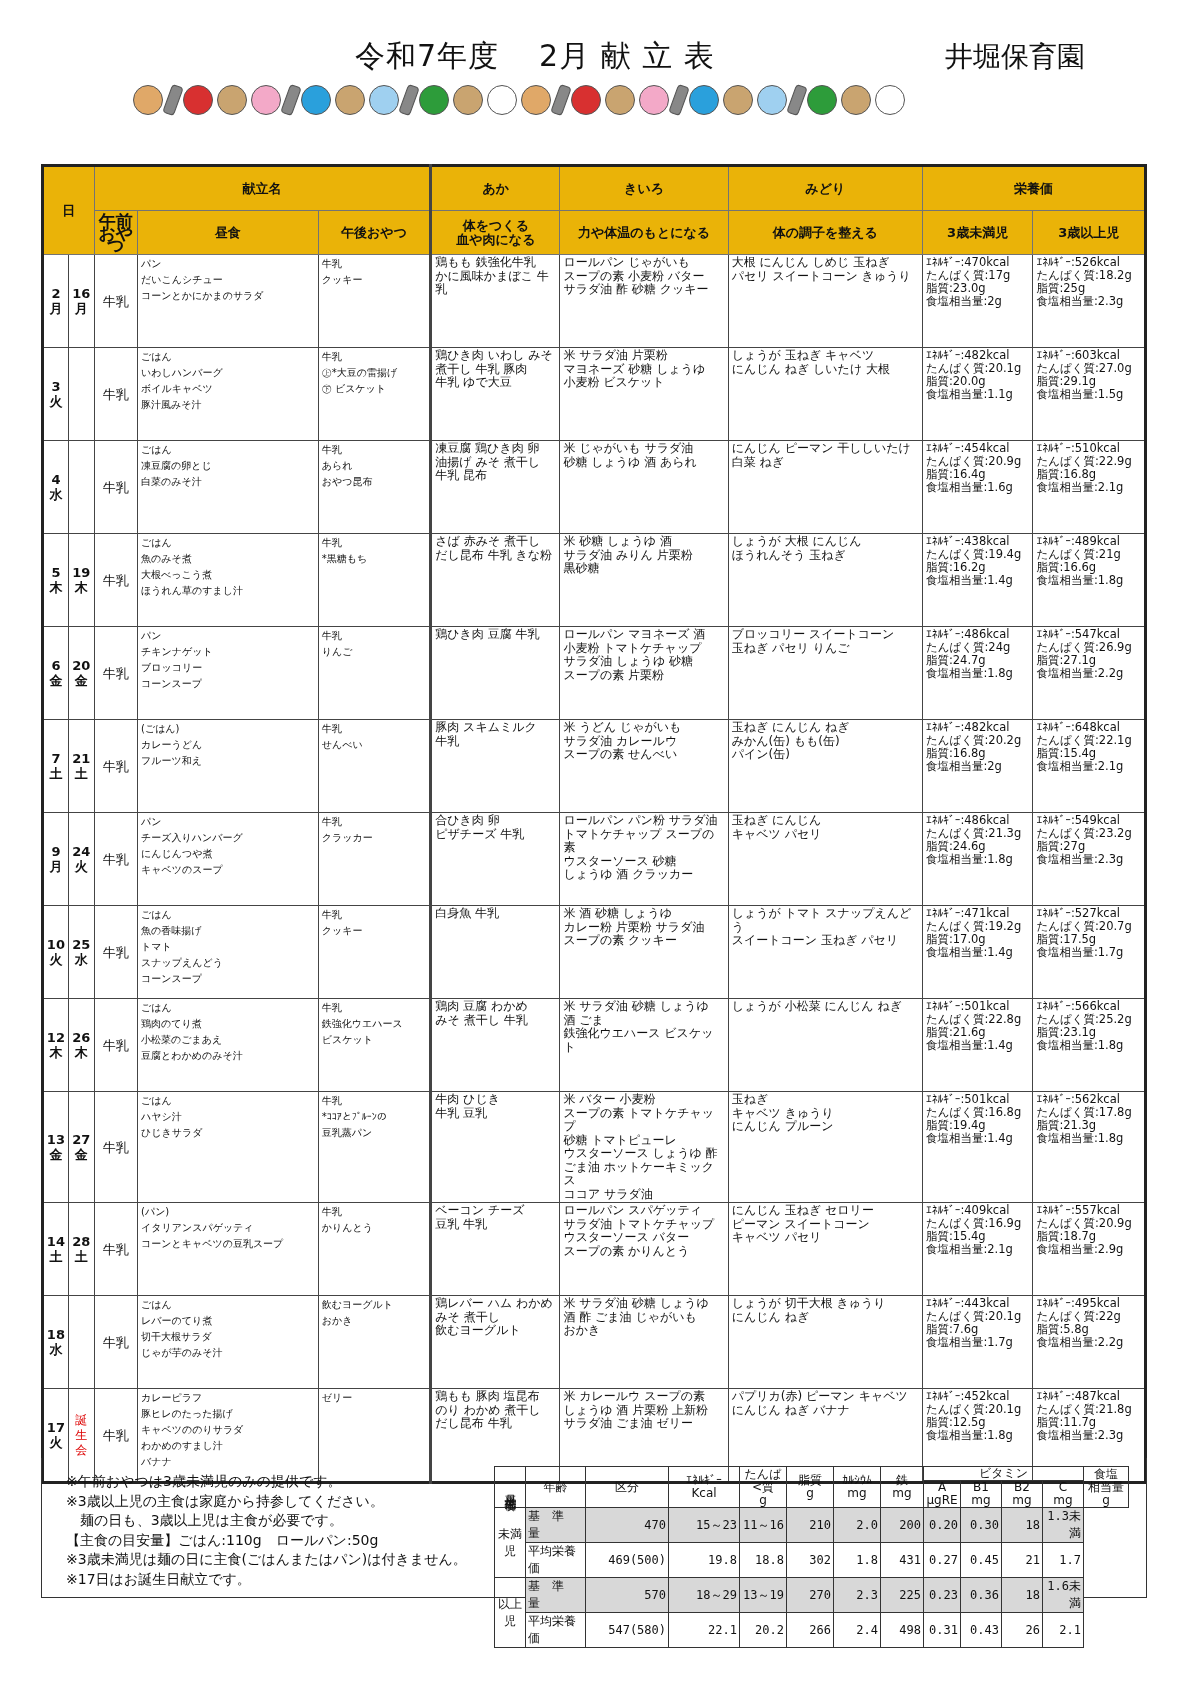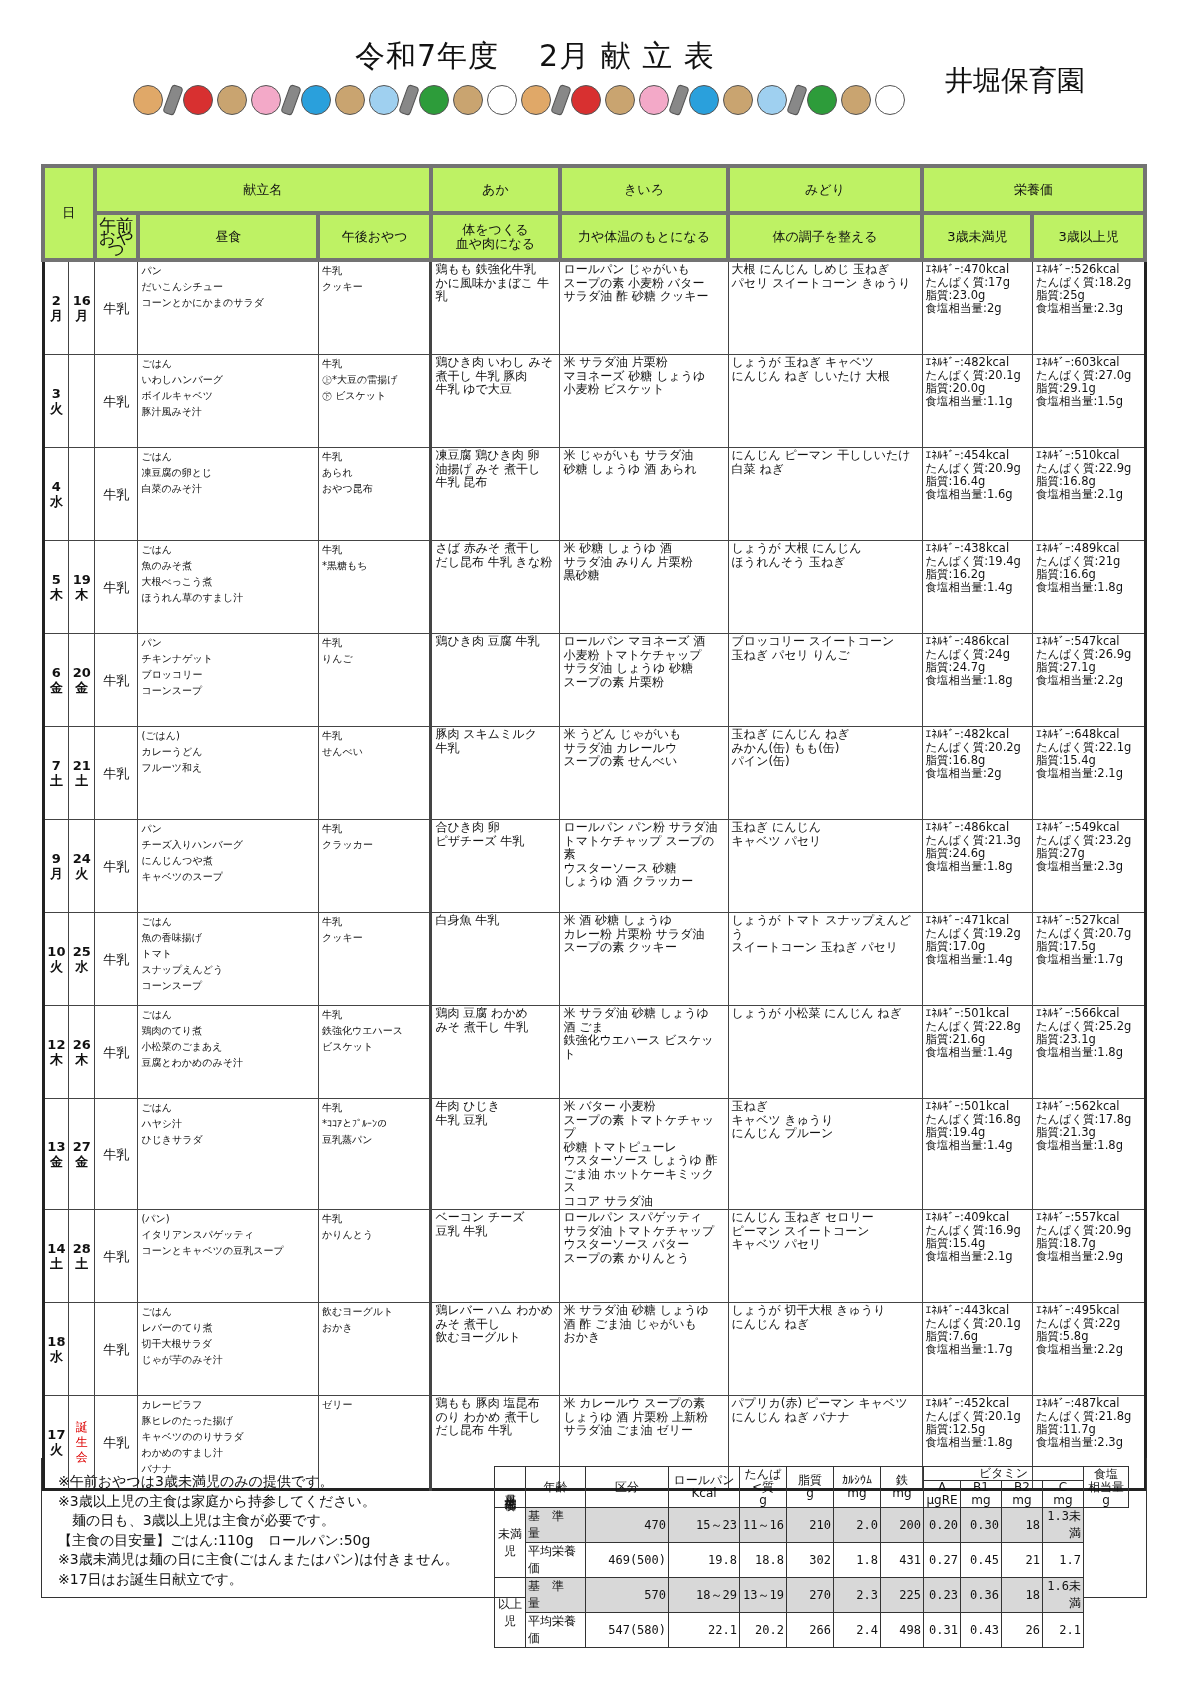--- a/index.html
+++ b/index.html
@@ -1,35 +1,35 @@
 <!DOCTYPE html>
 <html><head>
 <meta charset="utf-8">
 <style>
   html, body { margin:0; padding:0; background:#fff; }
   body { width:1191px; height:1684px; position:relative; font-family:"DejaVu Sans", sans-serif; color:#111; }
   .title { position:absolute; top:36px; left:355px; font-size:30px; letter-spacing:1px; }
   .title .gap { display:inline-block; width:40px; }
-  .school { position:absolute; top:38px; left:945px; font-size:28px;margin-top:24px; }
+  .school { position:absolute; top:38px; left:945px; font-size:28px; }
   .deco { position:absolute; top:85px; left:133px; display:flex; gap:4px; align-items:center; }
   .deco span { width:30px; height:30px; border-radius:50%; display:inline-block; border:1px solid #555; box-sizing:border-box; }
   .deco span.club { width:12px; height:30px; border-radius:4px; background:#888; transform:rotate(20deg); }
   table.menu { position:absolute; top:164px; left:41px; width:1106px; border-collapse:collapse; table-layout:fixed; border:3px solid #222; font-size:13px; }
-  table.menu th { background:#bef264; font-weight:normal; border:4px solid #737373; height:41px; font-size:13px; }
+  table.menu th { background:#eab308; font-weight:bold; border:1px solid #737373; height:41px; font-size:13px; }
   table.menu td { border:1px solid #444; vertical-align:top; padding:1px 3px; height:90px; line-height:15px; }
   table.menu td.date { vertical-align:middle; text-align:center; font-weight:bold; font-size:13px; line-height:15px; padding:0; }
   table.menu td.am { vertical-align:middle; text-align:center; font-size:13px; }
   table.menu td.lunch, table.menu td.pm { font-size:10px; line-height:16px; }
   table.menu td.nut { font-size:11.5px; line-height:13px; }
   table.menu td.food { font-size:12px; line-height:13.5px;margin-top:47px; }
   .thickL { border-left:3px solid #444 !important; }
   .red { color:#d00; font-size:12px !important; font-weight:normal !important; }
   .pre { white-space:pre-line; }
   .footer { position:absolute; top:1458px; left:41px; width:1106px; height:140px; border:1px solid #333; border-top:none; box-sizing:border-box; }
-  .notes { position:absolute; top:14px; left:16px; font-size:14px; line-height:19.5px; white-space:pre; }
+  .notes { position:absolute; top:14px; left:24px; font-size:14px; line-height:19.5px; white-space:pre; }
   table.avg { position:absolute; top:8px; left:452px; border-collapse:collapse; font-size:12px; font-family:"DejaVu Sans Mono", monospace; }
   table.avg td, table.avg th { border:1px solid #333; padding:0 2px; font-weight:normal; text-align:center; }
   table.avg td.num { text-align:right; }
   table.avg tr.std td.g { background:#d8d8d8; }
   table.avg th { font-family:"DejaVu Sans", sans-serif; font-size:12px; line-height:13px; }
   .vert { writing-mode:vertical-rl; text-orientation:upright; letter-spacing:1px; font-family:"DejaVu Sans", sans-serif; }
   .small { font-size:12px; }
 </style>
 </head>
 <body>
@@ -478,21 +478,21 @@
 </table>
 
 <div class="footer">
   <div class="notes" id="notes"><div>※午前おやつは3歳未満児のみの提供です。</div><div>※3歳以上児の主食は家庭から持参してください。</div><div>　麺の日も、3歳以上児は主食が必要です。</div><div>【主食の目安量】ごはん:110g　ロールパン:50g</div><div>※3歳未満児は麺の日に主食(ごはんまたはパン)は付きません。</div><div>※17日はお誕生日献立です。</div></div>
   <table class="avg">
     <tbody>
         <tr>
       <th rowspan="7" style="width:26px"><span class="vert">月平均栄養価</span></th>
       <th rowspan="3" style="width:55px">年齢</th>
       <th rowspan="3" style="width:78px">区分</th>
-      <th rowspan="3" class="pre" style="width:66px">ロールパン
+      <th rowspan="3" class="pre" style="width:66px">ｴﾈﾙｷﾞｰ
 Kcal</th>
       <th rowspan="3" class="pre" style="width:42px">たんぱ
 &lt;質
 g</th>
       <th rowspan="3" class="pre" style="width:42px">脂質
 g</th>
       <th rowspan="3" class="pre small" style="width:42px">ｶﾙｼｳﾑ
 mg</th>
       <th rowspan="3" class="pre" style="width:38px">鉄
 mg</th>

